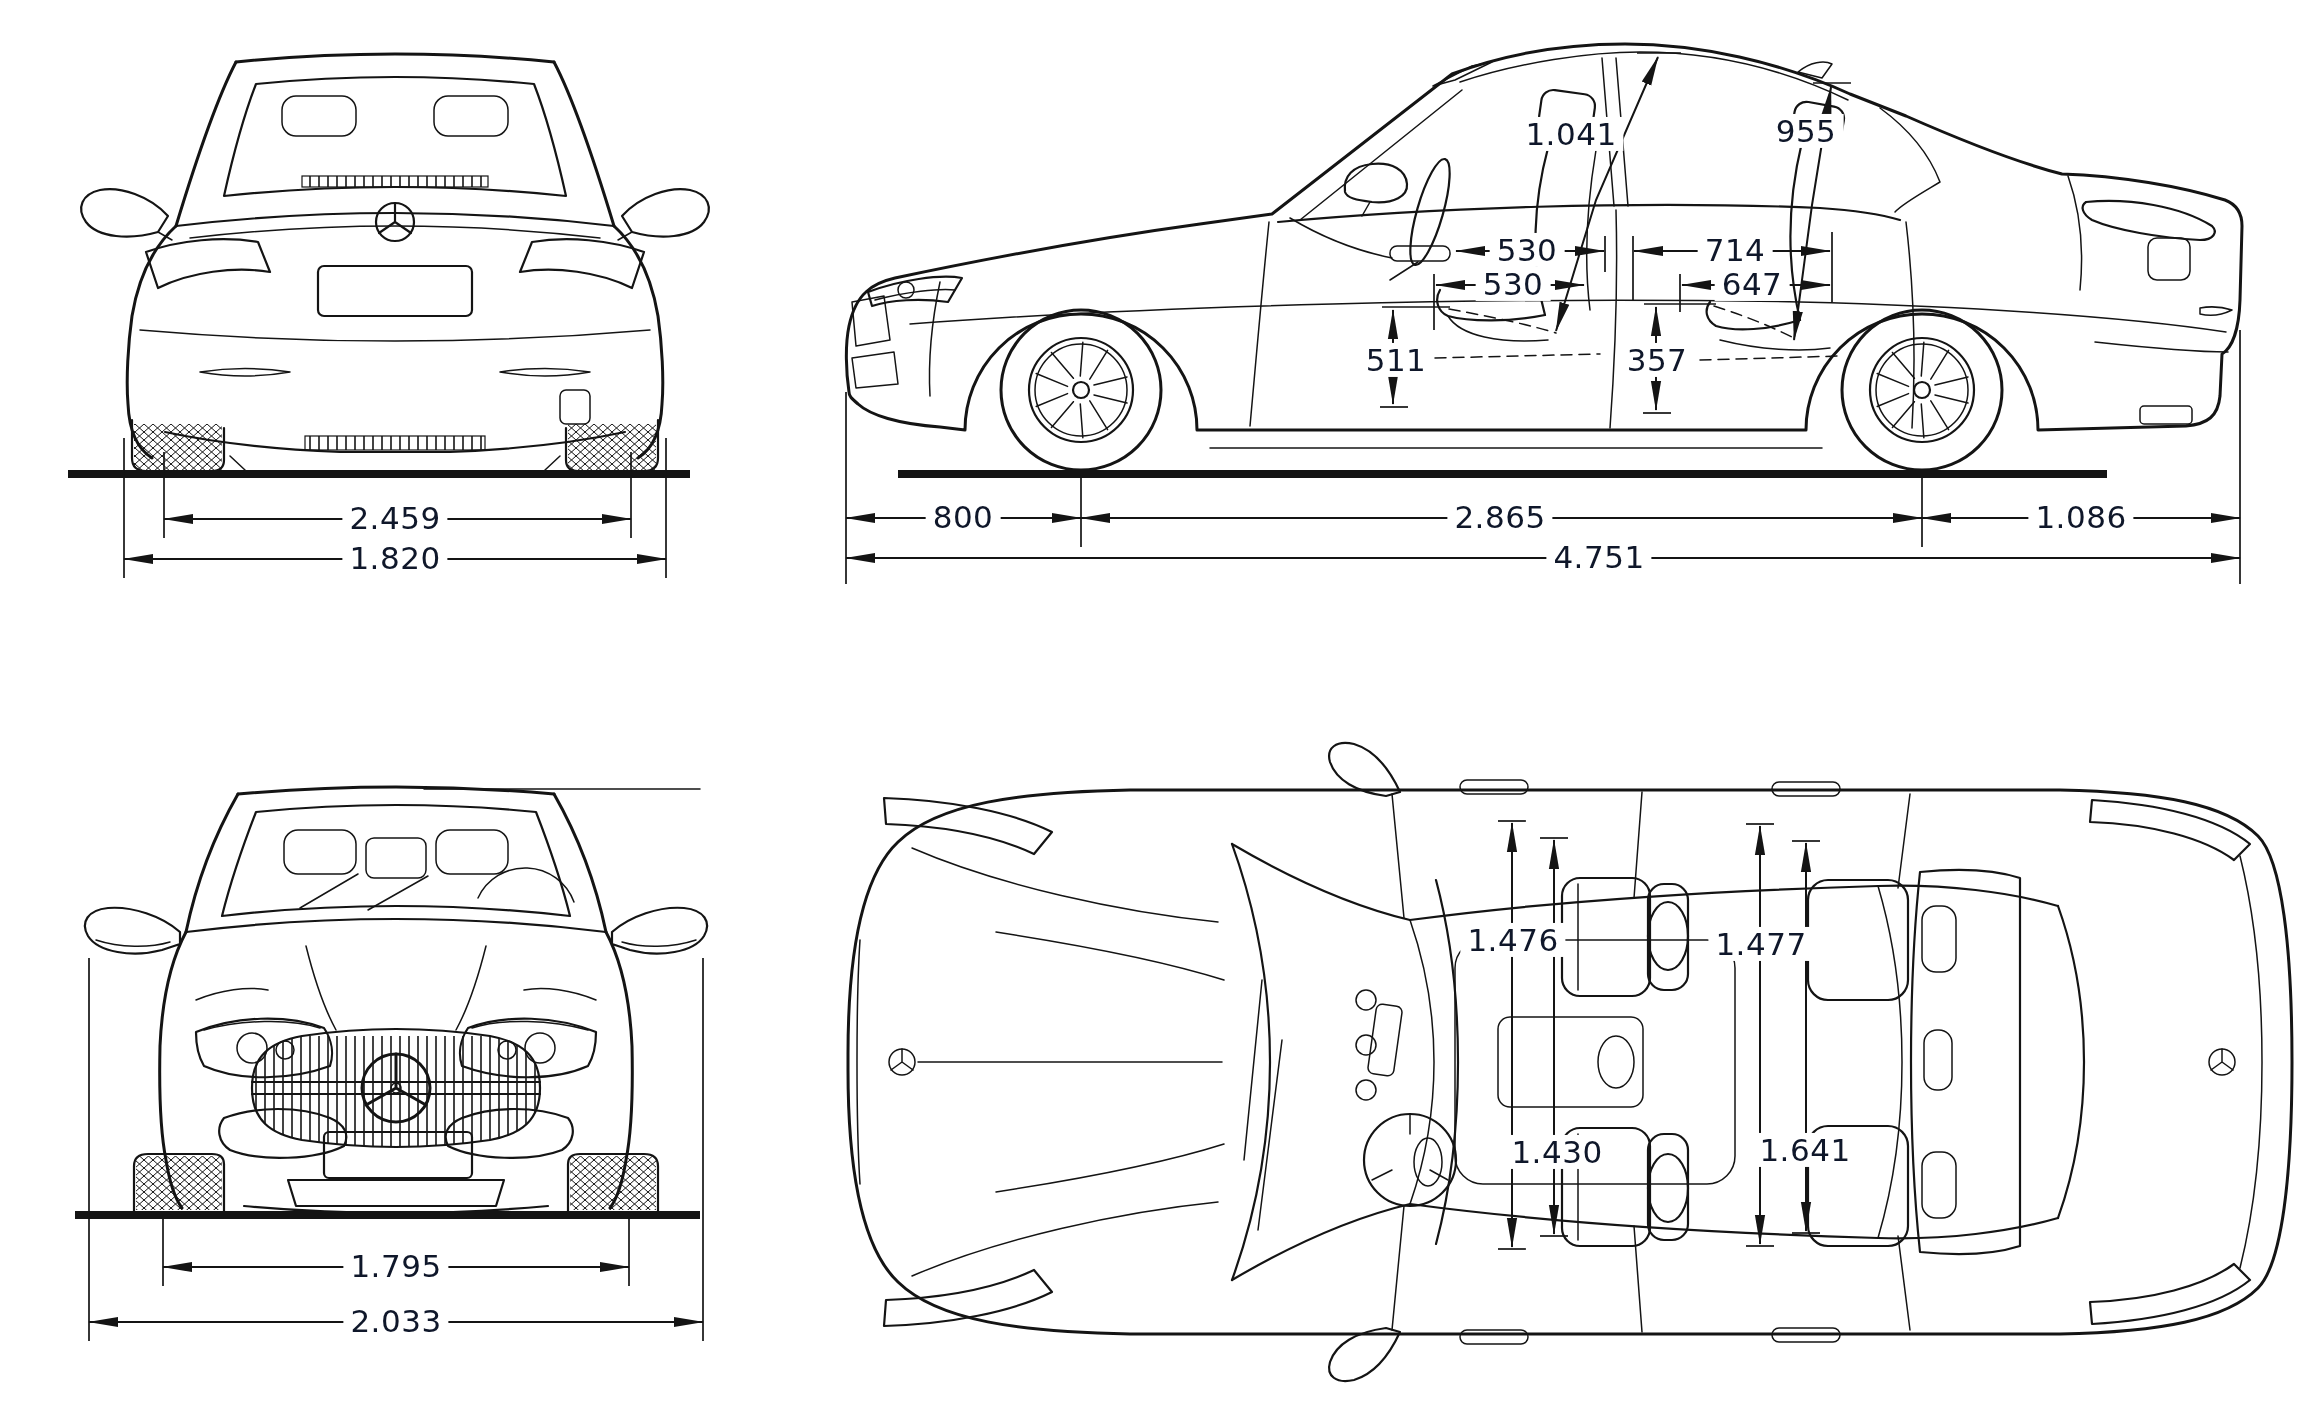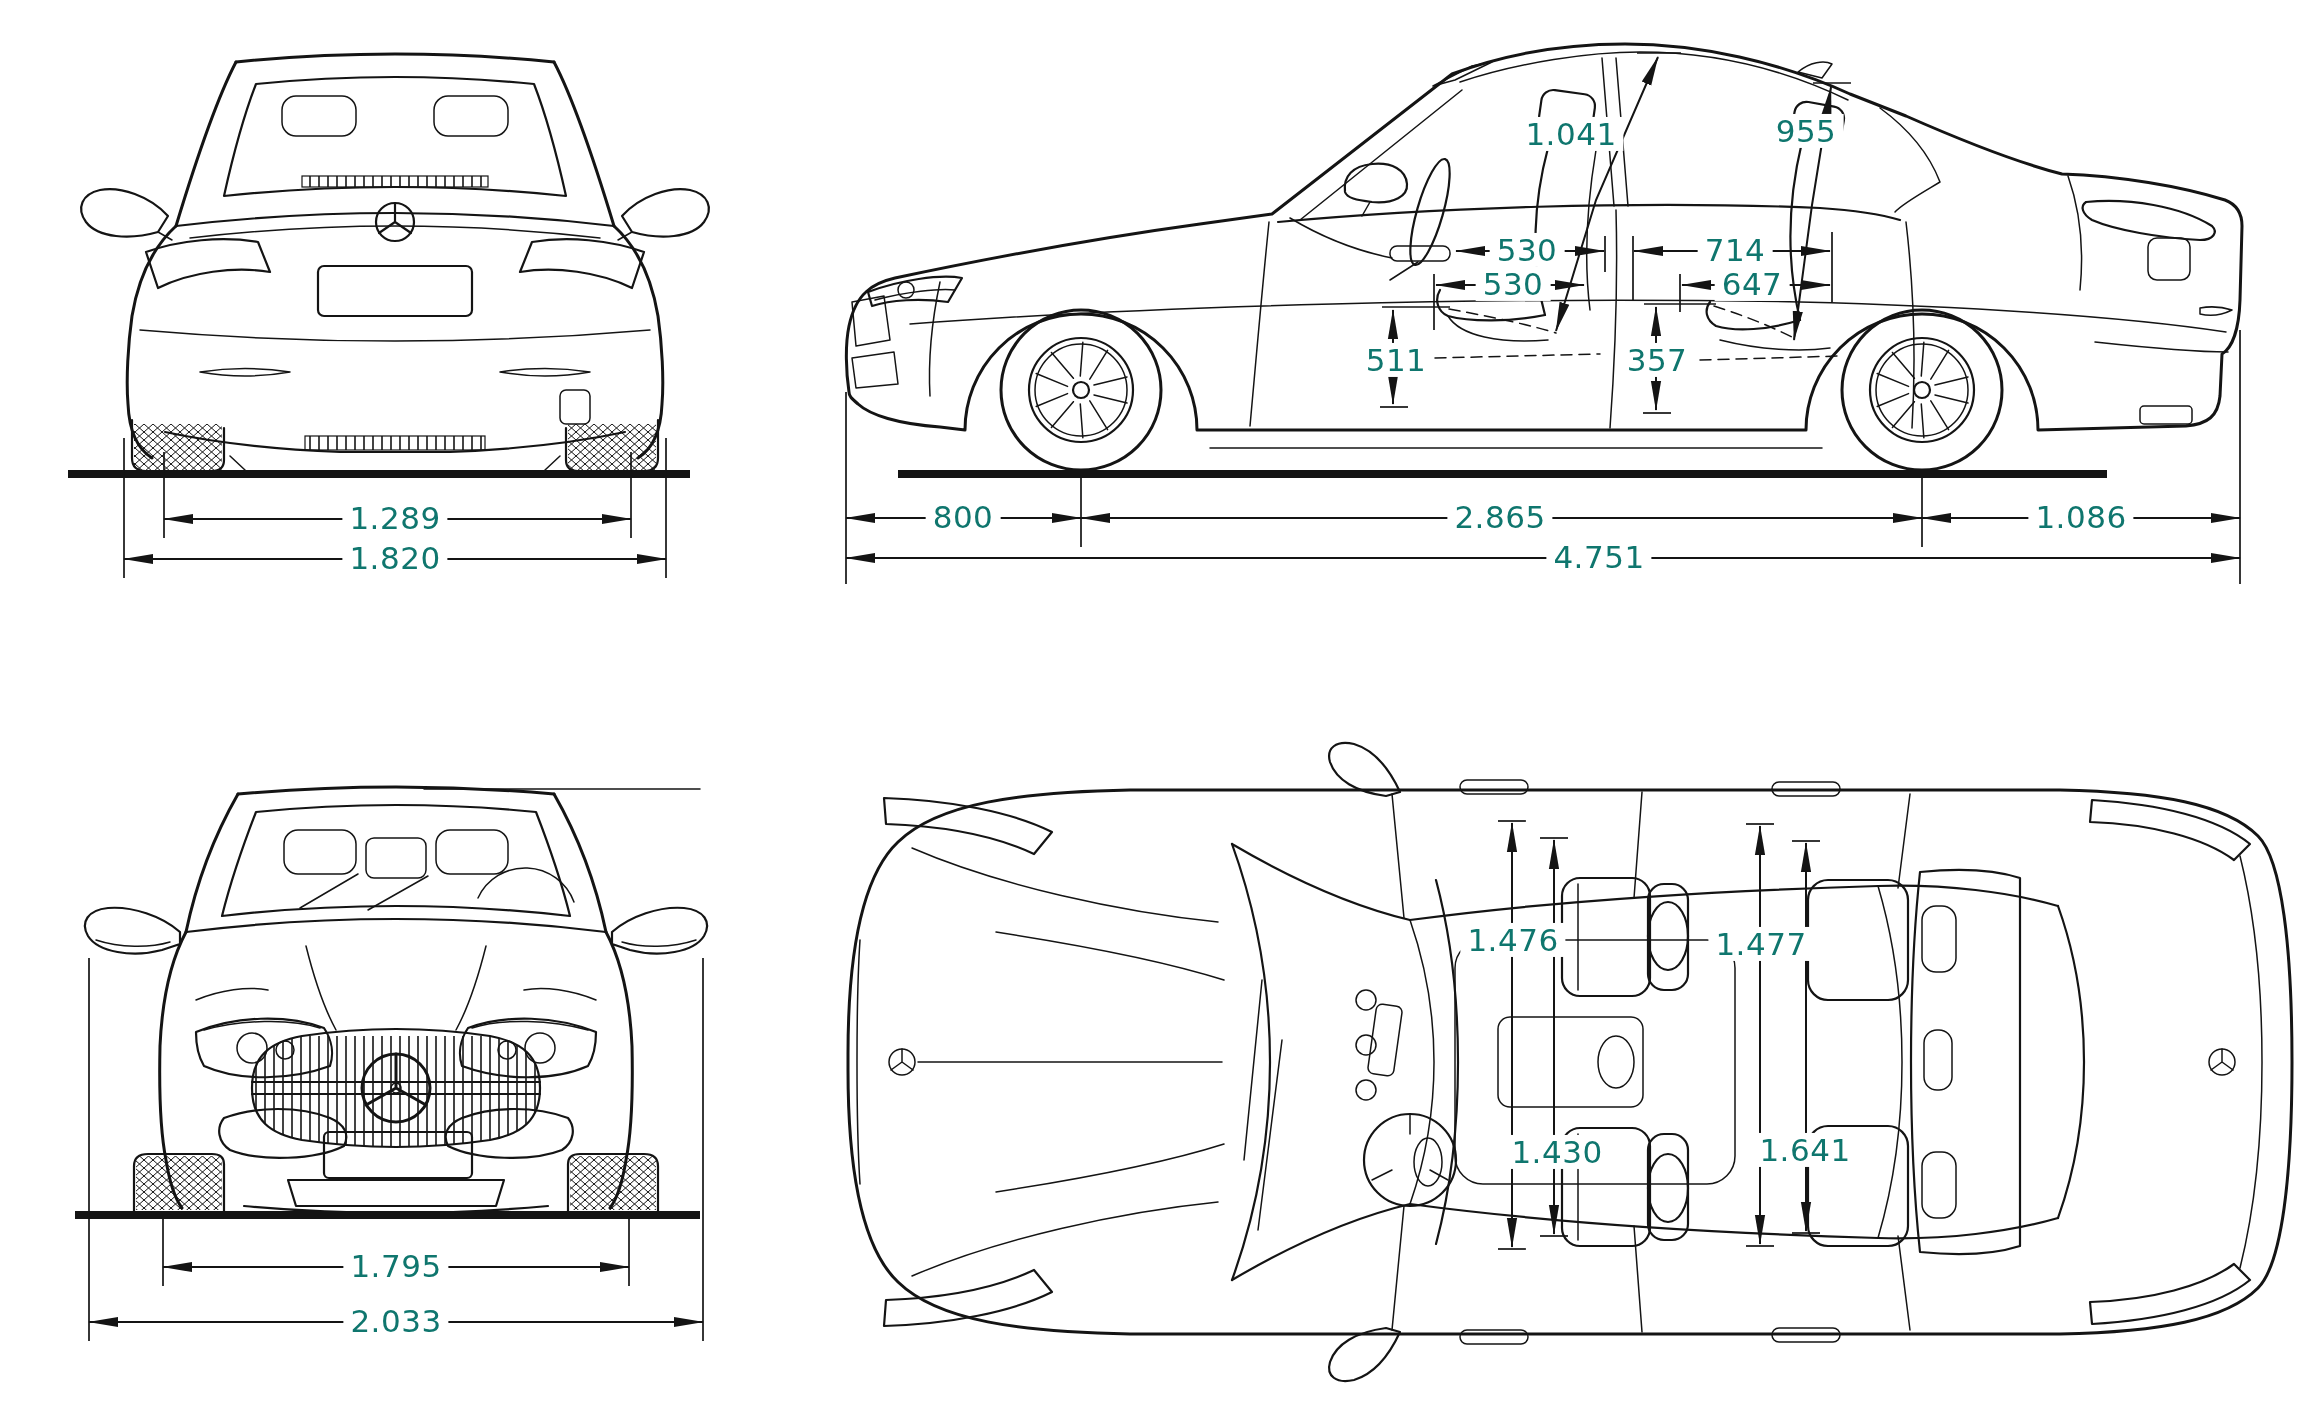--- a/index.html
+++ b/index.html
@@ -8,21 +8,21 @@
   svg{position:absolute;left:0;top:0;}
   
   .o{fill:none;stroke:#141414;stroke-width:3;stroke-linecap:round;stroke-linejoin:round}
   .m{fill:none;stroke:#141414;stroke-width:2.2;stroke-linecap:round;stroke-linejoin:round}
   .t{fill:none;stroke:#141414;stroke-width:1.5;stroke-linecap:round;stroke-linejoin:round}
   .dash{stroke-dasharray:11 7}
   .dim{fill:none;stroke:#141414;stroke-width:2}
   .tick{fill:none;stroke:#141414;stroke-width:1.7}
   .thick{fill:none;stroke:#141414;stroke-width:8}
   .dim-label{position:absolute;transform:translate(-50%,-50%);background:#fff;
-     padding:0 7px;font-size:31px;color:#0f766e;letter-spacing:.5px;white-space:nowrap;
+     padding:0 7px;font-size:31px;color:#0f172a;letter-spacing:.5px;white-space:nowrap;
      line-height:1.1;}
 </style>
 </head>
 <body>
 
 <div id="canvas">
 
 <svg width="2321" height="1410" viewBox="0 0 2321 1410">
   <defs>
     <marker id="ah" viewBox="0 0 30 13" refX="29" refY="6.5" markerWidth="30" markerHeight="13" markerUnits="userSpaceOnUse" orient="auto-start-reverse">
@@ -409,21 +409,21 @@
     <line class="tick" x1="1746" y1="824" x2="1774" y2="824"></line>
     <line class="tick" x1="1746" y1="1246" x2="1774" y2="1246"></line>
     <line class="dim" x1="1760" y1="826" x2="1760" y2="1244" marker-start="url(#ah)" marker-end="url(#ah)"></line>
     <line class="tick" x1="1792" y1="841" x2="1820" y2="841"></line>
     <line class="tick" x1="1792" y1="1233" x2="1820" y2="1233"></line>
     <line class="dim" x1="1806" y1="843" x2="1806" y2="1231" marker-start="url(#ah)" marker-end="url(#ah)"></line>
   </g>
 </svg>
 
 <div>
-  <div class="dim-label" style="left:395px;top:518px">1.289</div>
+  <div class="dim-label" style="left:395px;top:518px">2.459</div>
   <div class="dim-label" style="left:395px;top:558px">1.820</div>
   <div class="dim-label" style="left:396px;top:1266px">1.795</div>
   <div class="dim-label" style="left:396px;top:1321px">2.033</div>
   <div class="dim-label" style="left:1571px;top:134px">1.041</div>
   <div class="dim-label" style="left:1806px;top:131px">955</div>
   <div class="dim-label" style="left:1527px;top:250px">530</div>
   <div class="dim-label" style="left:1513px;top:284px">530</div>
   <div class="dim-label" style="left:1735px;top:250px">714</div>
   <div class="dim-label" style="left:1752px;top:284px">647</div>
   <div class="dim-label" style="left:1396px;top:360px">511</div>

